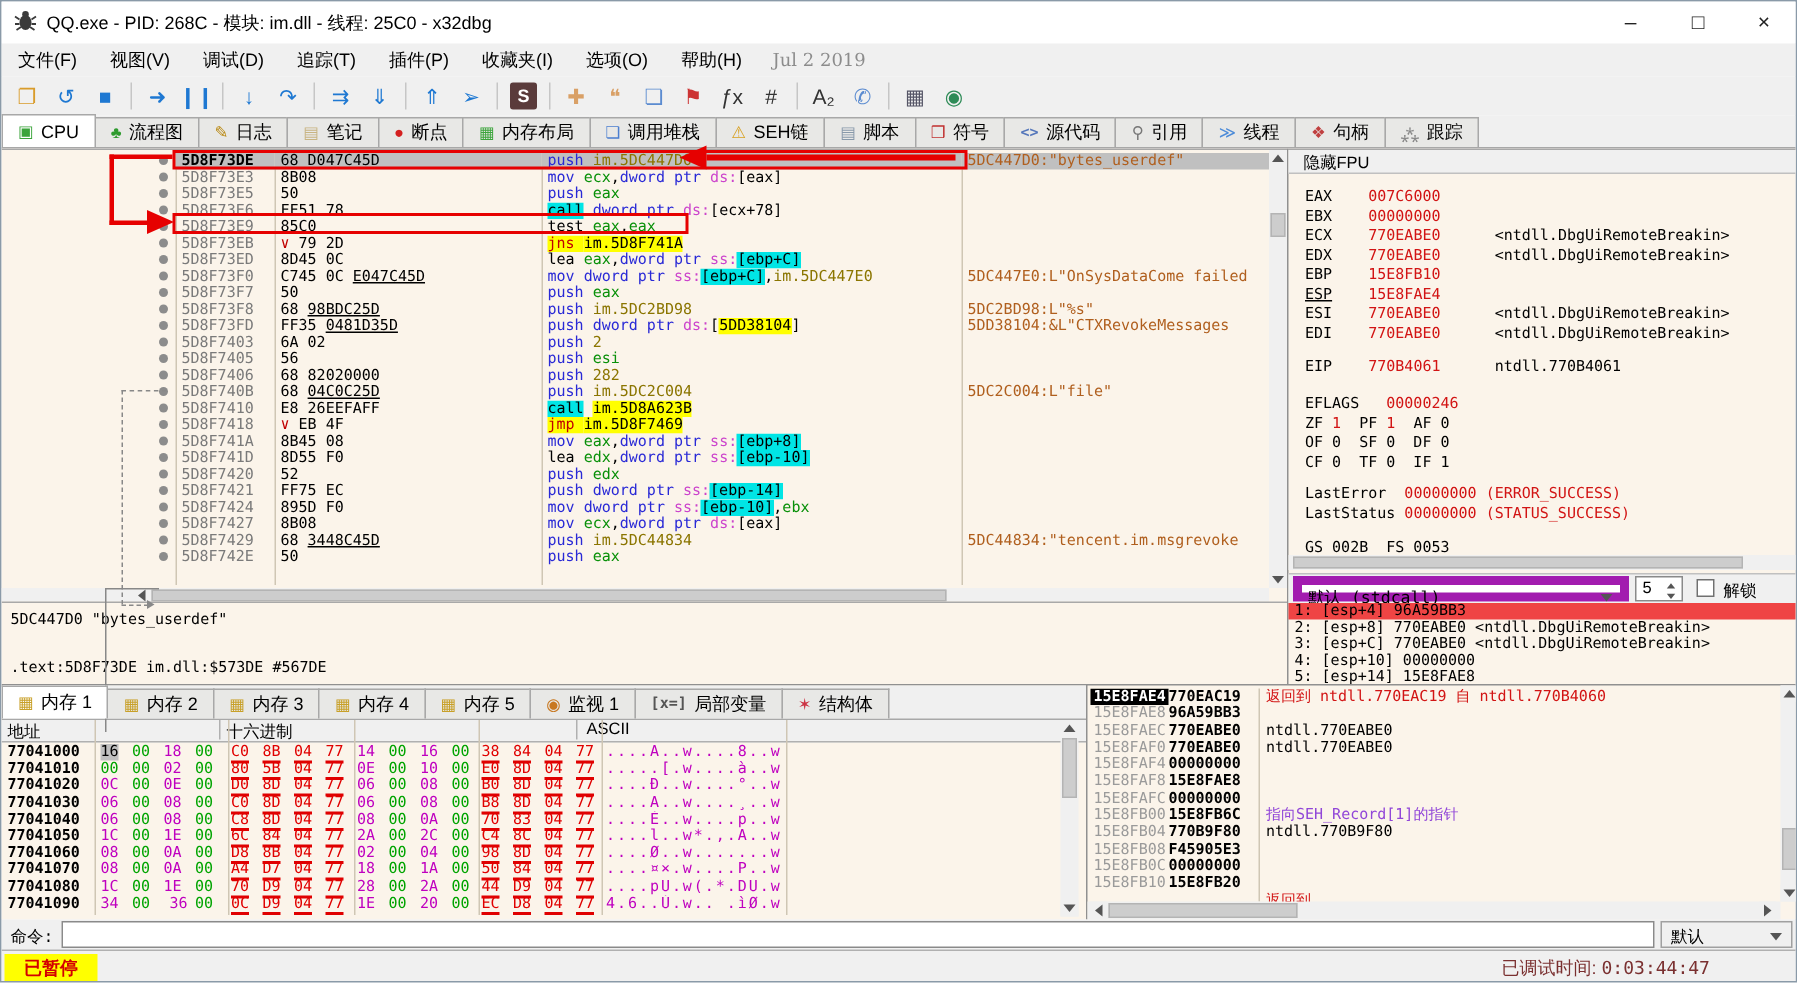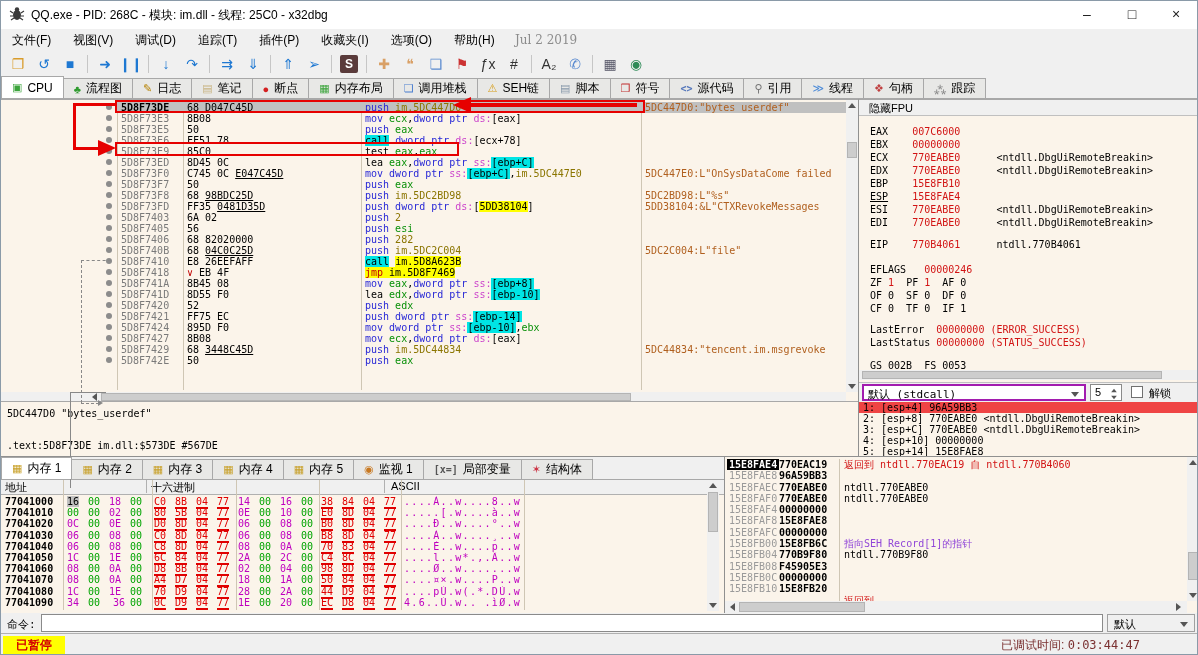--- a/index.html
+++ b/index.html
@@ -76,21 +76,21 @@
   #infobox .l2 { position:absolute; left:6px; top:38px; }
 
   
   #regs { position:absolute; left:857px; top:98px; width:341px; height:357px; background:#FBF4EA; border-left:1px solid #909090; border-top:1px solid #A8A8A8; }
   #fpu-header { position:absolute; left:0; top:0; width:340px; height:16px; background:#F0F0F0; border-bottom:1px solid #C0C0C0; font-size:11px; padding:1px 0 0 10px; color:#000; }
   .regline { position:absolute; left:11px; font-family:"DejaVu Sans Mono", monospace; font-size:10px; white-space:pre; }
   .tk-r{color:#D21414}
   #regs-hscroll { top:270px; left:0; width:340px; height:10px; }
   
   #args-bar { position:absolute; left:0; top:282px; width:340px; height:20px; background:#F0F0F0; border-top:1px solid #C0C0C0; }
-  #args-combo { position:absolute; left:3px; top:1px; width:224px; height:17px; background:#FFF; border:2px solid #a21caf; font-size:11px; padding:1px 4px; font-family:"DejaVu Sans Mono", monospace; }
+  #args-combo { position:absolute; left:3px; top:1px; width:224px; height:17px; background:#FFF; border:6px solid #a21caf; font-size:11px; padding:1px 4px; font-family:"DejaVu Sans Mono", monospace; }
   #args-combo .tri-down { position:absolute; right:5px; top:6px; }
   #args-spin { position:absolute; left:231px; top:1px; width:32px; height:17px; background:#FFF; border:1px solid #8A8A8A; font-size:11px; padding:1px 4px; }
   #args-spin .tri-up { position:absolute; right:3px; top:3px; transform:scale(.7); }
   #args-spin .tri-down { position:absolute; right:3px; top:10px; transform:scale(.7); }
   #args-check { position:absolute; left:272px; top:3px; width:12px; height:12px; background:#FFF; border:1px solid #707070; }
   #args-check-label { position:absolute; left:290px; top:3px; font-size:11px; }
   #args-rows { position:absolute; left:0; top:302px; width:340px; }
   .argrow { height:11px; font-family:"DejaVu Sans Mono", monospace; font-size:10px; line-height:11px; white-space:pre; padding-left:4px; color:#000; }
   .argrow.sel { background:#ef4444; }
 
@@ -275,20 +275,21 @@
   <div class="jline" id="jmp-dash-h2"></div>
   <div class="jline" id="jmp-dash-ar"></div>
   <div class="jline" id="jmp-solid-h"></div>
   <div class="jline" id="jmp-solid-v"></div>
   <div id="dis-rows">
       <div class="drow dsel"><span class="c-gut"><span class="dot"></span></span><span class="c-addr">5D8F73DE</span><span class="c-bytes"><span class="tk-k">68 D047C45D</span></span><span class="c-instr"><span class="tk-b">push </span><span class="tk-o">im.5DC447D0</span></span><span class="c-comm">5DC447D0:"bytes_userdef"</span></div>
       <div class="drow"><span class="c-gut"><span class="dot"></span></span><span class="c-addr">5D8F73E3</span><span class="c-bytes"><span class="tk-k">8B08</span></span><span class="c-instr"><span class="tk-b">mov </span><span class="tk-g">ecx</span><span class="tk-k">,</span><span class="tk-b">dword ptr </span><span class="tk-m">ds:</span><span class="tk-k">[eax]</span></span><span class="c-comm"></span></div>
       <div class="drow"><span class="c-gut"><span class="dot"></span></span><span class="c-addr">5D8F73E5</span><span class="c-bytes"><span class="tk-k">50</span></span><span class="c-instr"><span class="tk-b">push </span><span class="tk-g">eax</span></span><span class="c-comm"></span></div>
       <div class="drow"><span class="c-gut"><span class="dot"></span></span><span class="c-addr">5D8F73E6</span><span class="c-bytes"><span class="tk-k">FF51 78</span></span><span class="c-instr"><span class="tk-c">call</span><span class="tk-k"> </span><span class="tk-b">dword ptr </span><span class="tk-m">ds:</span><span class="tk-k">[ecx+78]</span></span><span class="c-comm"></span></div>
       <div class="drow"><span class="c-gut"><span class="dot"></span></span><span class="c-addr">5D8F73E9</span><span class="c-bytes"><span class="tk-k">85C0</span></span><span class="c-instr"><span class="tk-k">test </span><span class="tk-g">eax</span><span class="tk-k">,</span><span class="tk-g">eax</span></span><span class="c-comm"></span></div>
+      <div class="drow"><span class="c-gut"><span class="dot"></span></span><span class="c-addr">5D8F73EB</span><span class="c-bytes"><span class="tk-rj">∨ </span><span class="tk-k">79 2D</span></span><span class="c-instr"><span class="tk-yr">jns </span><span class="tk-yb">im.5D8F741A</span></span><span class="c-comm"></span></div>
       <div class="drow"><span class="c-gut"><span class="dot"></span></span><span class="c-addr">5D8F73ED</span><span class="c-bytes"><span class="tk-k">8D45 0C</span></span><span class="c-instr"><span class="tk-k">lea </span><span class="tk-g">eax</span><span class="tk-k">,</span><span class="tk-b">dword ptr </span><span class="tk-m">ss:</span><span class="tk-c">[ebp+C]</span></span><span class="c-comm"></span></div>
       <div class="drow"><span class="c-gut"><span class="dot"></span></span><span class="c-addr">5D8F73F0</span><span class="c-bytes"><span class="tk-k">C745 0C </span><span class="tk-u">E047C45D</span></span><span class="c-instr"><span class="tk-b">mov </span><span class="tk-b">dword ptr </span><span class="tk-m">ss:</span><span class="tk-c">[ebp+C]</span><span class="tk-k">,</span><span class="tk-o">im.5DC447E0</span></span><span class="c-comm">5DC447E0:L"OnSysDataCome failed</span></div>
       <div class="drow"><span class="c-gut"><span class="dot"></span></span><span class="c-addr">5D8F73F7</span><span class="c-bytes"><span class="tk-k">50</span></span><span class="c-instr"><span class="tk-b">push </span><span class="tk-g">eax</span></span><span class="c-comm"></span></div>
       <div class="drow"><span class="c-gut"><span class="dot"></span></span><span class="c-addr">5D8F73F8</span><span class="c-bytes"><span class="tk-k">68 </span><span class="tk-u">98BDC25D</span></span><span class="c-instr"><span class="tk-b">push </span><span class="tk-o">im.5DC2BD98</span></span><span class="c-comm">5DC2BD98:L"%s"</span></div>
       <div class="drow"><span class="c-gut"><span class="dot"></span></span><span class="c-addr">5D8F73FD</span><span class="c-bytes"><span class="tk-k">FF35 </span><span class="tk-u">0481D35D</span></span><span class="c-instr"><span class="tk-b">push </span><span class="tk-b">dword ptr </span><span class="tk-m">ds:</span><span class="tk-k">[</span><span class="tk-yb">5DD38104</span><span class="tk-k">]</span></span><span class="c-comm">5DD38104:&amp;L"CTXRevokeMessages</span></div>
       <div class="drow"><span class="c-gut"><span class="dot"></span></span><span class="c-addr">5D8F7403</span><span class="c-bytes"><span class="tk-k">6A 02</span></span><span class="c-instr"><span class="tk-b">push </span><span class="tk-o">2</span></span><span class="c-comm"></span></div>
       <div class="drow"><span class="c-gut"><span class="dot"></span></span><span class="c-addr">5D8F7405</span><span class="c-bytes"><span class="tk-k">56</span></span><span class="c-instr"><span class="tk-b">push </span><span class="tk-g">esi</span></span><span class="c-comm"></span></div>
       <div class="drow"><span class="c-gut"><span class="dot"></span></span><span class="c-addr">5D8F7406</span><span class="c-bytes"><span class="tk-k">68 82020000</span></span><span class="c-instr"><span class="tk-b">push </span><span class="tk-o">282</span></span><span class="c-comm"></span></div>
       <div class="drow"><span class="c-gut"><span class="dot"></span></span><span class="c-addr">5D8F740B</span><span class="c-bytes"><span class="tk-k">68 </span><span class="tk-u">04C0C25D</span></span><span class="c-instr"><span class="tk-b">push </span><span class="tk-o">im.5DC2C004</span></span><span class="c-comm">5DC2C004:L"file"</span></div>
       <div class="drow"><span class="c-gut"><span class="dot"></span></span><span class="c-addr">5D8F7410</span><span class="c-bytes"><span class="tk-k">E8 26EEFAFF</span></span><span class="c-instr"><span class="tk-c">call</span><span class="tk-k"> </span><span class="tk-yb">im.5D8A623B</span></span><span class="c-comm"></span></div>

